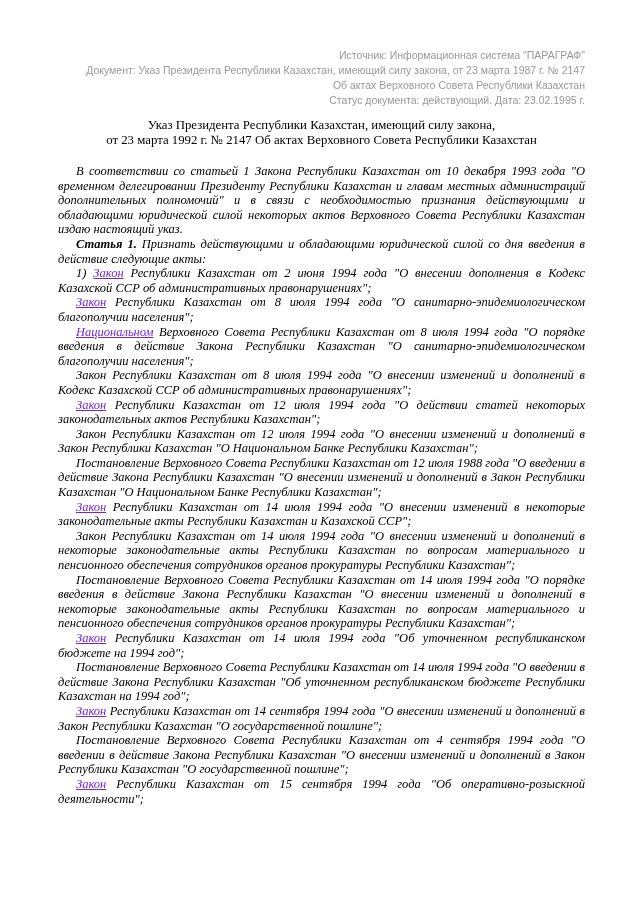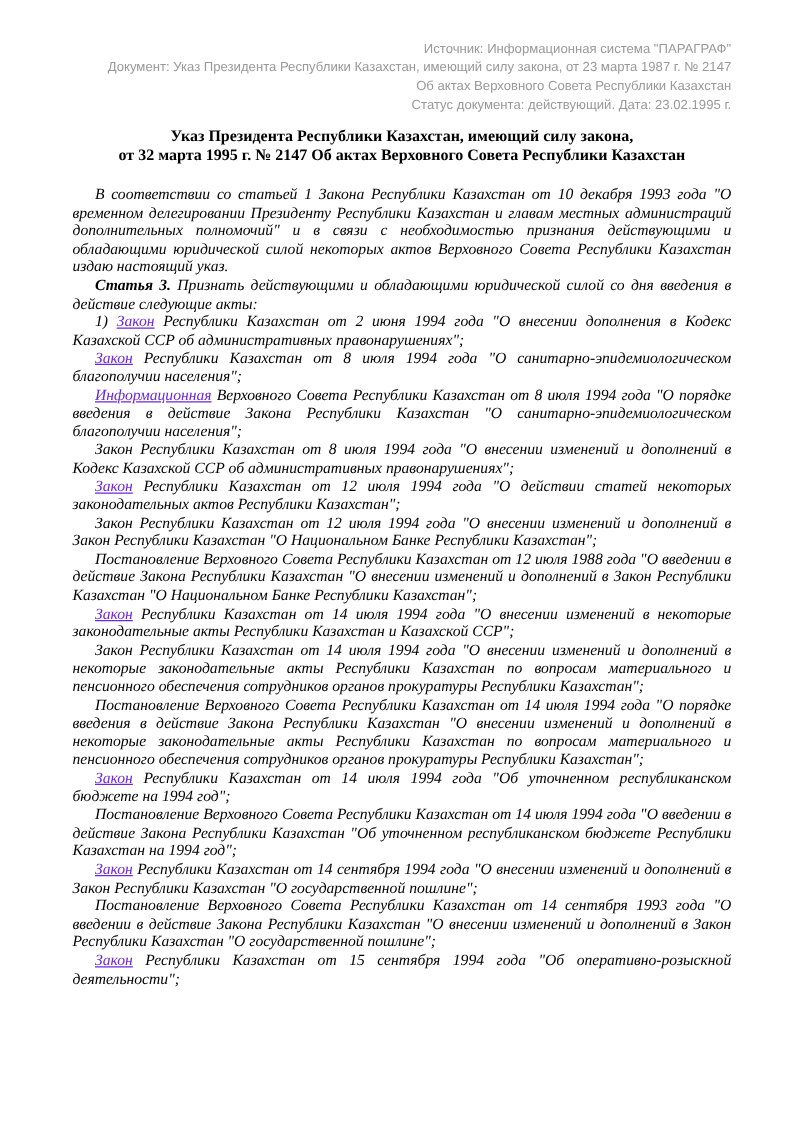--- a/index.html
+++ b/index.html
@@ -2,39 +2,39 @@
 <html><head>
 <meta charset="utf-8">
 <style>
   html, body { margin: 0; padding: 0; background: #ffffff; }
   .page {
     position: relative;
     width: 640px;
     height: 905px;
     background: #ffffff;
     box-sizing: border-box;
-    padding: 32px 55px 0 58px;
+    padding: 48px 55px 0 58px;
     overflow: hidden;
     font-family: "Liberation Serif", serif;
     color: #000000;
   }
   .meta {
     font-family: "Liberation Sans", sans-serif;
     font-size: 10.5px;
     line-height: 15px;
     color: #999999;
     text-align: right;
   }
   .meta p { margin: 0; }
   .meta .meta-doc { width: 500px; margin-left: auto; }
   .title {
     margin: 10px 0 0 0;
     font-size: 12.8px;
     line-height: 14.5px;
-    font-weight: bold;
+    font-weight: normal;
     text-align: center;
     font-family: "Liberation Serif", serif;
   }
   .doc-body {
     margin-top: 17px;
     font-size: 12.5px;
     line-height: 14.6px;
     text-align: justify;
     font-style: italic;
   }
@@ -47,38 +47,38 @@
 <div class="page">
 
   <div class="meta">
     <p>Источник: Информационная система "ПАРАГРАФ"</p>
     <p class="meta-doc">Документ: Указ Президента Республики Казахстан, имеющий силу закона, от 23 марта 1987 г. № 2147 Об актах Верховного Совета Республики Казахстан</p>
     <p>Статус документа: действующий. Дата: 23.02.1995 г.</p>
   </div>
 
   <h1 class="title">
     <span>Указ Президента Республики Казахстан, имеющий силу закона,</span><br>
-    <span>от 32 марта 1995 г. № 2147 Об актах Верховного Совета Республики Казахстан</span>
+    <span>от 23 марта 1992 г. № 2147 Об актах Верховного Совета Республики Казахстан</span>
   </h1>
 
   <div class="doc-body">
     <p class="para">В соответствии со статьей 1 Закона Республики Казахстан от 10 декабря 1993 года "О временном делегировании Президенту Республики Казахстан и главам местных администраций дополнительных полномочий" и в связи с необходимостью признания действующими и обладающими юридической силой некоторых актов Верховного Совета Республики Казахстан издаю настоящий указ.</p>
-    <p class="para"><b>Статья 3.</b><span> Признать действующими и обладающими юридической силой со дня введения в действие следующие акты:</span></p>
+    <p class="para"><b>Статья 1.</b><span> Признать действующими и обладающими юридической силой со дня введения в действие следующие акты:</span></p>
     <div id="acts">
         <p class="para">1) <a class="doc-link" href="#">Закон</a> Республики Казахстан от 2 июня 1994 года "О внесении дополнения в Кодекс Казахской ССР об административных правонарушениях";</p>
         <p class="para"><a class="doc-link" href="#">Закон</a> Республики Казахстан от 8 июля 1994 года "О санитарно-эпидемиологическом благополучии населения";</p>
-        <p class="para"><a class="doc-link" href="#">Информационная</a> Верховного Совета Республики Казахстан от 8 июля 1994 года "О порядке введения в действие Закона Республики Казахстан "О санитарно-эпидемиологическом благополучии населения";</p>
+        <p class="para"><a class="doc-link" href="#">Национальном</a> Верховного Совета Республики Казахстан от 8 июля 1994 года "О порядке введения в действие Закона Республики Казахстан "О санитарно-эпидемиологическом благополучии населения";</p>
         <p class="para">Закон Республики Казахстан от 8 июля 1994 года "О внесении изменений и дополнений в Кодекс Казахской ССР об административных правонарушениях";</p>
         <p class="para"><a class="doc-link" href="#">Закон</a> Республики Казахстан от 12 июля 1994 года "О действии статей некоторых законодательных актов Республики Казахстан";</p>
         <p class="para">Закон Республики Казахстан от 12 июля 1994 года "О внесении изменений и дополнений в Закон Республики Казахстан "О Национальном Банке Республики Казахстан";</p>
         <p class="para">Постановление Верховного Совета Республики Казахстан от 12 июля 1988 года "О введении в действие Закона Республики Казахстан "О внесении изменений и дополнений в Закон Республики Казахстан "О Национальном Банке Республики Казахстан";</p>
         <p class="para"><a class="doc-link" href="#">Закон</a> Республики Казахстан от 14 июля 1994 года "О внесении изменений в некоторые законодательные акты Республики Казахстан и Казахской ССР";</p>
         <p class="para">Закон Республики Казахстан от 14 июля 1994 года "О внесении изменений и дополнений в некоторые законодательные акты Республики Казахстан по вопросам материального и пенсионного обеспечения сотрудников органов прокуратуры Республики Казахстан";</p>
         <p class="para">Постановление Верховного Совета Республики Казахстан от 14 июля 1994 года "О порядке введения в действие Закона Республики Казахстан "О внесении изменений и дополнений в некоторые законодательные акты Республики Казахстан по вопросам материального и пенсионного обеспечения сотрудников органов прокуратуры Республики Казахстан";</p>
         <p class="para"><a class="doc-link" href="#">Закон</a> Республики Казахстан от 14 июля 1994 года "Об уточненном республиканском бюджете на 1994 год";</p>
         <p class="para">Постановление Верховного Совета Республики Казахстан от 14 июля 1994 года "О введении в действие Закона Республики Казахстан "Об уточненном республиканском бюджете Республики Казахстан на 1994 год";</p>
         <p class="para"><a class="doc-link" href="#">Закон</a> Республики Казахстан от 14 сентября 1994 года "О внесении изменений и дополнений в Закон Республики Казахстан "О государственной пошлине";</p>
-        <p class="para">Постановление Верховного Совета Республики Казахстан от 14 сентября 1993 года "О введении в действие Закона Республики Казахстан "О внесении изменений и дополнений в Закон Республики Казахстан "О государственной пошлине";</p>
+        <p class="para">Постановление Верховного Совета Республики Казахстан от 4 сентября 1994 года "О введении в действие Закона Республики Казахстан "О внесении изменений и дополнений в Закон Республики Казахстан "О государственной пошлине";</p>
         <p class="para"><a class="doc-link" href="#">Закон</a> Республики Казахстан от 15 сентября 1994 года "Об оперативно-розыскной деятельности";</p>
       </div>
   </div>
 
 </div>
 
 </body></html>

